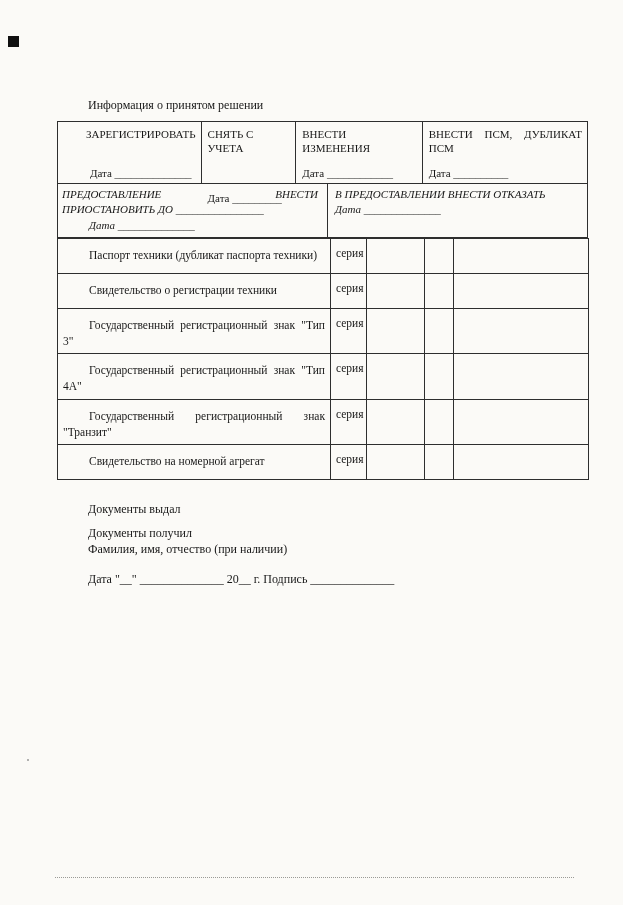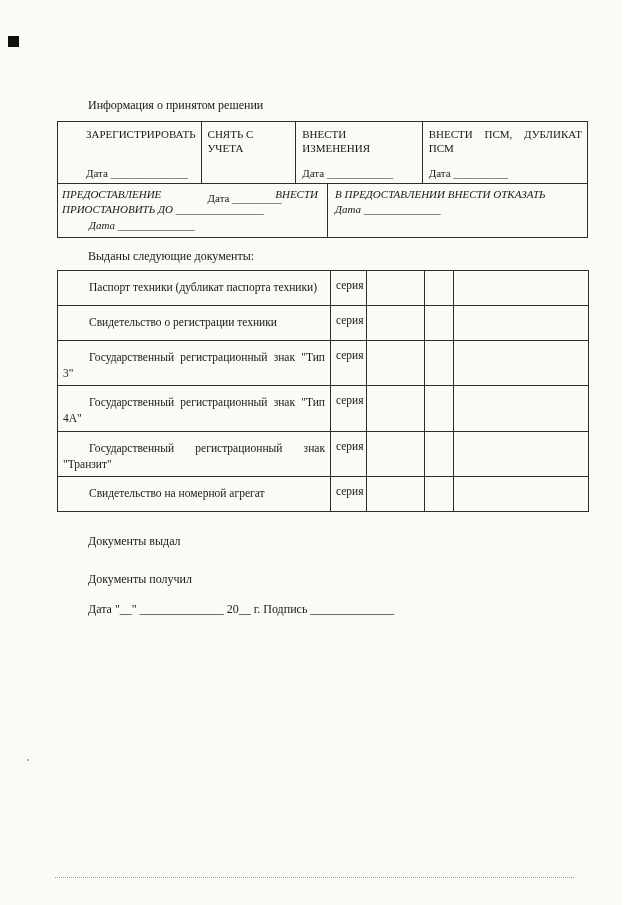--- a/index.html
+++ b/index.html
@@ -30,21 +30,21 @@
 
   
   .t1 { border: 1px solid #2e2e2e; width: 531px; }
   .t1-row1 { display: flex; }
   .t1-row1 .cell {
     height: 61px; padding: 6px 5px 4px 6px;
     display: flex; flex-direction: column; justify-content: space-between;
     font-size: 11px;
   }
   .t1-row1 .cell + .cell { border-left: 1px solid #2e2e2e; }
-  .c0 { width: 143px; padding-left: 28px !important; }
+  .c0 { width: 143px; padding-left: 28px !important; align-items: center; }
   .c1 { width: 95px; gap: 36px; }
   .c2 { width: 127px; }
   .c3 { width: 166px; }
   .t1-label { line-height: 1.25; }
   .c3 .t1-label { text-align: justify; }
   .t1-date { font-size: 11px; }
   .t1-row2 { display: flex; border-top: 1px solid #2e2e2e; font-size: 11px; font-style: italic; }
   .t1-row2 .cell2 { padding: 3px 6px 4px 4px; line-height: 1.4; }
   .r2-left { width: 270px; border-right: 1px solid #2e2e2e; }
   .r2-right { flex: 1; padding-left: 7px !important; }
@@ -60,21 +60,21 @@
     vertical-align: top;
     padding: 8px 5px 4px 5px;
     height: 35px;
   }
   td.name-cell { text-indent: 26px; text-align: justify; padding-left: 3px; padding-right: 4px; line-height: 1.4; }
   td.series-cell { padding-left: 4px; }
 
   
   .footer { margin-left: 31px; font-size: 12px; line-height: 1.3; }
   .f-issued-heading { margin-top: 22px; }
-  .f-received-heading { margin-top: 23px; }
+  .f-received-heading { margin-top: 9px; }
   .f-date-line { margin-top: 14px; }
 
   .scan-line {
     position: absolute; left: 55px; right: 49px; top: 877px;
     border-top: 1px dotted #9a9a96;
   }
 </style>
 </head>
 <body>
 
@@ -114,21 +114,20 @@
           <div>ПРИОСТАНОВИТЬ ДО ________________</div>
           <div class="ind">Дата ______________</div>
         </div>
         <div class="cell2 r2-right">
           <div>В ПРЕДОСТАВЛЕНИИ ВНЕСТИ ОТКАЗАТЬ</div>
           <div>Дата ______________</div>
         </div>
       </div>
     </div>
 
-    <div class="docs-heading">Выданы следующие документы:</div>
 
     <table class="t2">
       <colgroup>
         <col style="width:273px">
           <col style="width:36px">
           <col style="width:58px">
           <col style="width:29px">
           <col style="width:135px">
       </colgroup>
       <tbody>
@@ -173,19 +172,20 @@
           <td></td>
           <td></td>
           <td></td>
         </tr>
       </tbody>
     </table>
 
     <div class="footer">
       <div class="f-issued-heading">Документы выдал</div>
       <div class="f-received-heading">Документы получил</div>
+      <div>Фамилия, имя, отчество (при наличии)</div>
       <div class="f-date-line">Дата "__" ______________ 20__ г. Подпись ______________</div>
     </div>
 
   </div>
 
   <div class="scan-line"></div>
 </div>
 
 </body></html>

